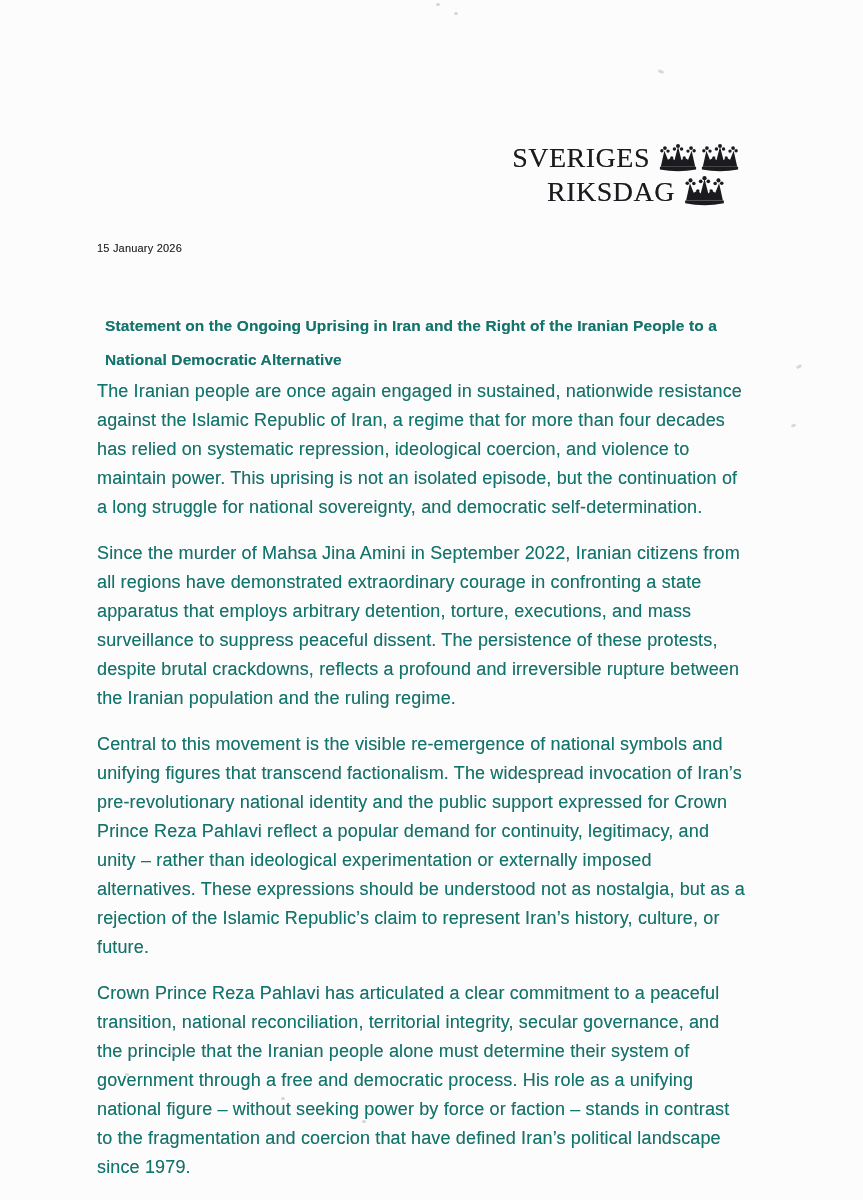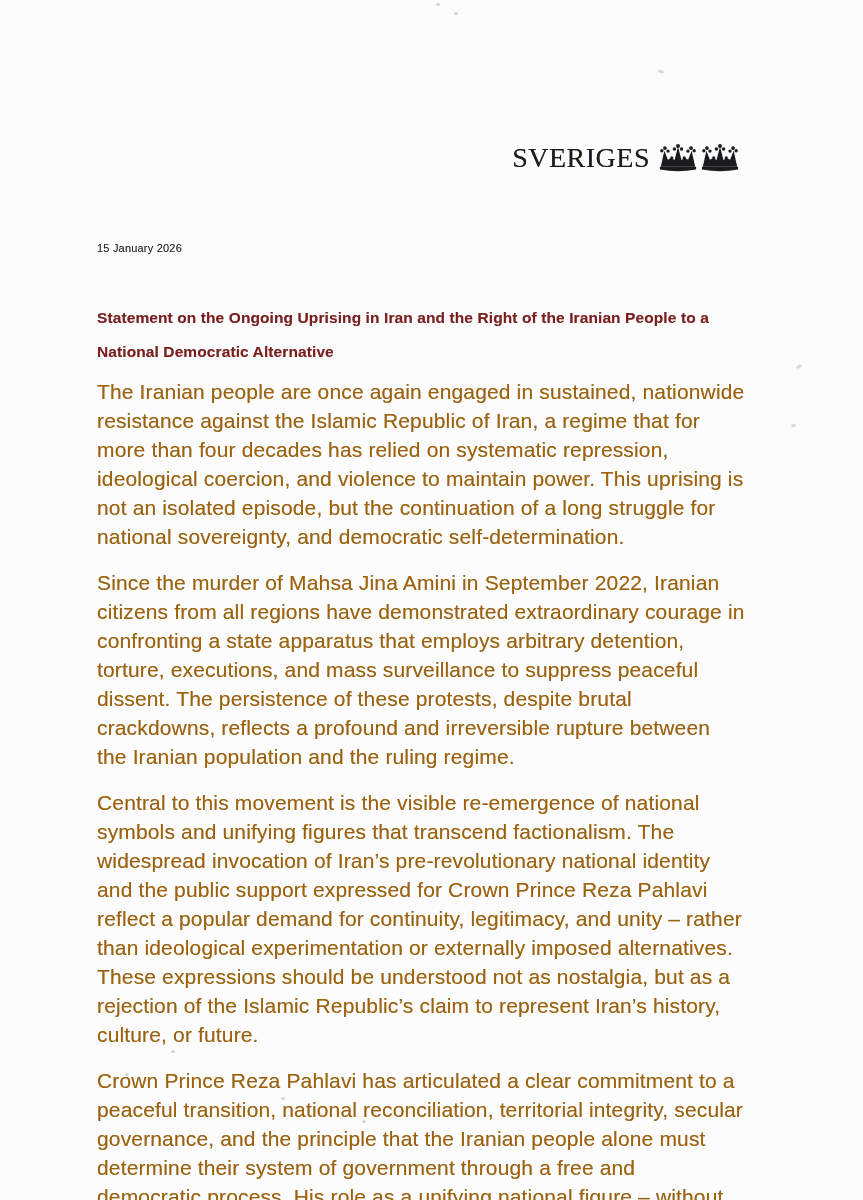--- a/index.html
+++ b/index.html
@@ -49,41 +49,41 @@
     left: 97px;
     font-size: 11px;
     letter-spacing: 0.2px;
     text-shadow: 0 0 0.5px rgba(38,38,38,0.4);
   }
   .doc-title {
     position: absolute;
     top: 301px;
     left: 97px;
     width: 664px;
-    margin: 0;
+    margin: 8px;
     font-size: 15.5px;
     font-weight: bold;
     line-height: 34px;
     letter-spacing: 0.1px;
-    color: #7f1d1d;
+    color: #0f766e;
     text-shadow: 0 0 0.5px rgba(34,34,34,0.4);
   }
   .doc-body {
     position: absolute;
     top: 377px;
     left: 97px;
     width: 664px;
   }
   .doc-body p {
     margin: 0 16px 17px 0;
-    font-size: 21px;
+    font-size: 18px;
     line-height: 29px;
     letter-spacing: 0.15px;
     text-align: left;
-    color: #a16207;
+    color: #0f766e;
     text-shadow: 0 0 0.5px rgba(40,40,40,0.38);
   }
 
   
   .speck {
     position: absolute;
     background: #cfcfcf;
     border-radius: 50%;
     width: 4px;
     height: 3px;
@@ -127,20 +127,28 @@
       <span class="lh-text">SVERIGES</span>
       <span class="crowns">
         <svg width="38" height="31" viewBox="0 0 64 52">
             <use href="#crown"></use>
           </svg>
         <svg width="38" height="31" viewBox="0 0 64 52">
             <use href="#crown"></use>
           </svg>
       </span>
     </div>
+    <div class="lh-row">
+      <span class="lh-text">RIKSDAG</span>
+      <span class="crowns single">
+        <svg width="41" height="33" viewBox="0 0 64 52">
+            <use href="#crown"></use>
+          </svg>
+      </span>
+    </div>
   </header>
 
   <div class="date-line">15 January 2026</div>
 
   <h1 class="doc-title">Statement on the Ongoing Uprising in Iran and the Right of the Iranian People to a National Democratic Alternative</h1>
 
   <main class="doc-body">
     <p>The Iranian people are once again engaged in sustained, nationwide resistance against the Islamic Republic of Iran, a regime that for more than four decades has relied on systematic repression, ideological coercion, and violence to maintain power. This uprising is not an isolated episode, but the continuation of a long struggle for national sovereignty, and democratic self-determination.</p>
     <p>Since the murder of Mahsa Jina Amini in September 2022, Iranian citizens from all regions have demonstrated extraordinary courage in confronting a state apparatus that employs arbitrary detention, torture, executions, and mass surveillance to suppress peaceful dissent. The persistence of these protests, despite brutal crackdowns, reflects a profound and irreversible rupture between the Iranian population and the ruling regime.</p>
     <p>Central to this movement is the visible re-emergence of national symbols and unifying figures that transcend factionalism. The widespread invocation of Iran’s pre-revolutionary national identity and the public support expressed for Crown Prince Reza Pahlavi reflect a popular demand for continuity, legitimacy, and unity – rather than ideological experimentation or externally imposed alternatives. These expressions should be understood not as nostalgia, but as a rejection of the Islamic Republic’s claim to represent Iran’s history, culture, or future.</p>

